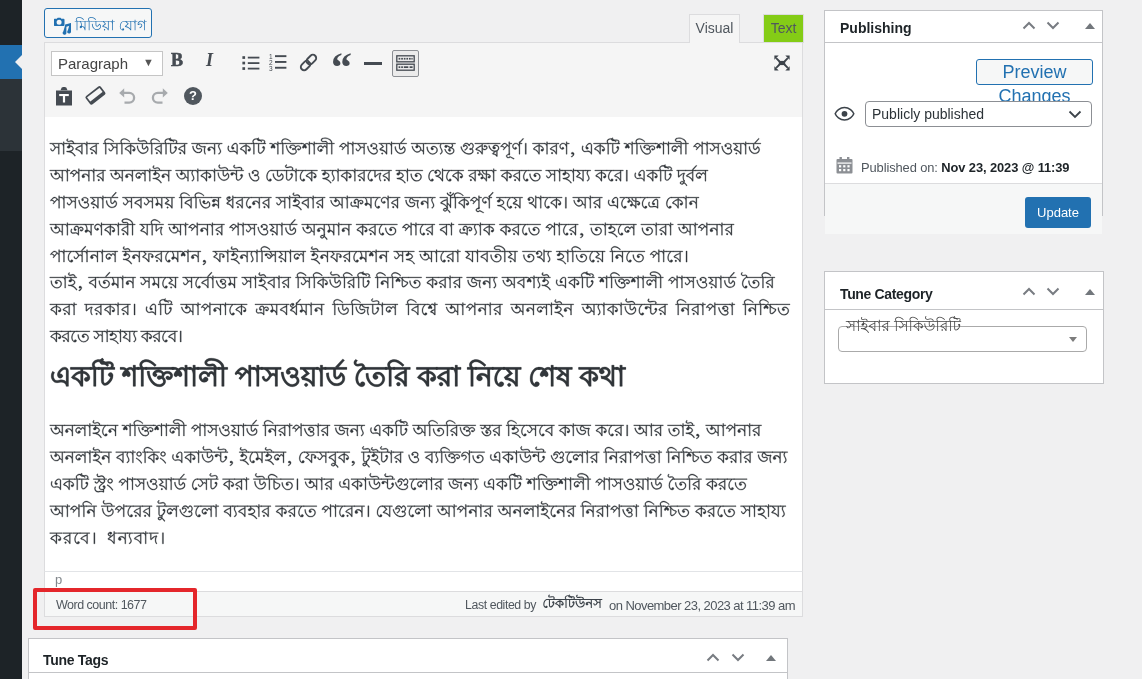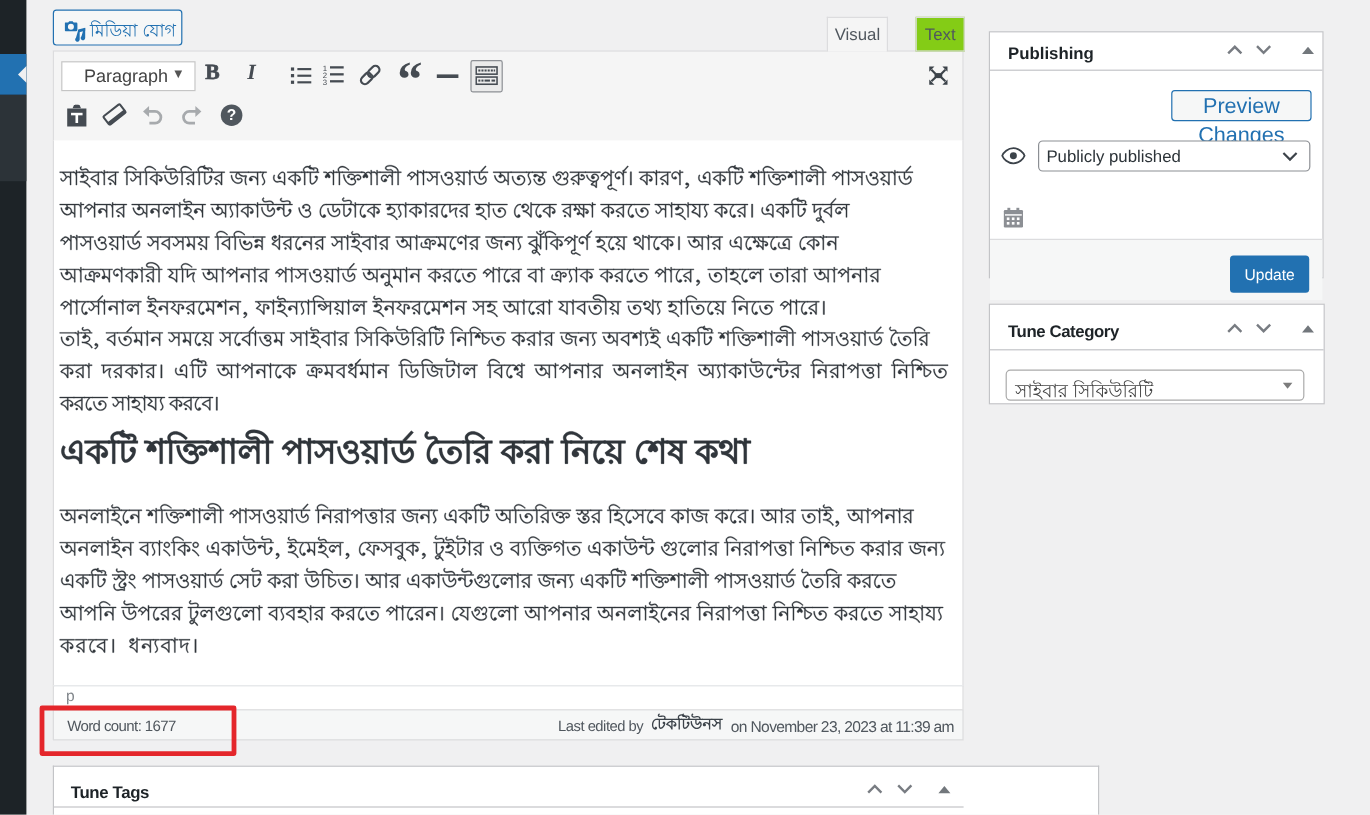--- a/index.html
+++ b/index.html
@@ -24,32 +24,32 @@
 #edwrap{left:44px;top:42px;width:759px;height:575px;background:#f5f5f5;border:1px solid #dcdcde}
 #edcontent{left:44px;top:117px;width:759px;height:454px;background:#fff;border-left:1px solid #dcdcde;border-right:1px solid #dcdcde}
 #edstatus{left:44px;top:571px;width:759px;height:20px;background:#fff;border:1px solid #dcdcde;border-top:1px solid #e2e4e7;border-bottom:none}
 #wcbar{left:44px;top:591px;width:759px;height:26px;background:#f6f7f7;border:1px solid #dcdcde}
 #ptag{left:55px;top:572px;font-size:13px;color:#82878c}
 #wordcount{left:56px;top:598px;font-size:12.5px;color:#50575e;letter-spacing:-0.5px}
 #le1{right:606px;top:598px;font-size:12.3px;color:#50575e;letter-spacing:-0.4px}
 #le2{left:609px;top:598px;font-size:13px;color:#50575e;letter-spacing:-0.55px}
 
 
-#parasel{left:51px;top:51px;width:112px;height:25px;background:#fff;border:1px solid #c5c5c5;font-size:15px;color:#444;line-height:23px;padding-left:18px}
+#parasel{left:51px;top:51px;width:112px;height:25px;background:#fff;border:1px solid #c5c5c5;font-size:15px;color:#444;line-height:23px;padding-left:6px}
 .ticon{position:absolute;color:#555d66}
 
 
 #redbox{left:33px;top:588px;width:164px;height:42px;border:4px solid #e4262b;border-radius:2px;z-index:50}
 
 
 .panel{background:#fff;border:1px solid #c3c4c7}
 .ttl{position:absolute;font-size:14px;font-weight:bold;color:#1d2327}
-#pub{left:824px;top:26px;width:279px;height:206px}
-#tcat{left:824px;top:253px;width:280px;height:84px}
-#ttags{left:44px;top:638px;width:872px;height:41px;border-bottom:none}
+#pub{left:824px;top:10px;width:279px;height:206px}
+#tcat{left:824px;top:271px;width:280px;height:113px}
+#ttags{left:28px;top:638px;width:760px;height:41px;border-bottom:none}
 
 #prevbtn{position:absolute;left:151px;top:48px;width:117px;height:26px;line-height:24px;background:#f6f7f7;border:1px solid #2271b1;border-radius:3px;color:#2271b1;font-size:18px;text-align:center}
 #pubsel{left:40px;top:90px;width:227px;height:26px;background:#fff;border:1px solid #8c8f94;border-radius:4px;font-size:14px;color:#2c3338;line-height:24px;padding-left:6px;position:absolute}
 #pubon{left:36px;top:149px;font-size:12.9px;color:#50575e;position:absolute;letter-spacing:-0.1px}
 #pubfoot{left:0;top:172px;width:277px;height:51px;background:#f6f7f7;border-top:1px solid #dcdcde;position:absolute}
 #updbtn{position:absolute;right:11px;top:13px;width:66px;height:31px;background:#2271b1;border-radius:3px;color:#fff;font-size:13px;text-align:center;line-height:31px}
 #catsel{position:absolute;left:13px;top:54px;width:249px;height:26px;background:#fff;border:1px solid #aaa;border-radius:4px}
 #catsel .dar{position:absolute;right:9px;top:10px;width:0;height:0;border-left:4.5px solid transparent;border-right:4.5px solid transparent;border-top:5.5px solid #7c7c7c}
 
 svg{display:block}
@@ -222,20 +222,21 @@
       <rect x="1.5" y="5.5" width="14" height="1.2" fill="#fff"></rect>
       <g fill="#fff">
         <rect x="3" y="8.2" width="2.2" height="2.2"></rect>
         <rect x="7.2" y="8.2" width="2.2" height="2.2"></rect>
         <rect x="11.4" y="8.2" width="2.2" height="2.2"></rect>
         <rect x="3" y="12" width="2.2" height="2.2"></rect>
         <rect x="7.2" y="12" width="2.2" height="2.2"></rect>
         <rect x="11.4" y="12" width="2.2" height="2.2"></rect>
       </g>
     </svg>
+  <div id="pubon">Published on: <b style="color:#1d2327">Nov 23, 2023 @ 11:39</b></div>
   <div id="pubfoot">
       <div id="updbtn">Update</div>
     </div>
 </div>
 
 <div class="abs panel" id="tcat">
   <div class="abs" style="left:0;top:0;width:278px;height:38px;border-bottom:1px solid #c3c4c7"></div>
   <span class="ttl" style="left:15px;top:14px;letter-spacing:-0.35px">Tune Category</span>
   <svg class="ico" style="left:197px;top:15px" width="14" height="9" viewBox="0 0 14 9">
       <path d="M1.5 7.5 L7 2 L12.5 7.5" fill="none" stroke="#787c82" stroke-width="2"></path>

